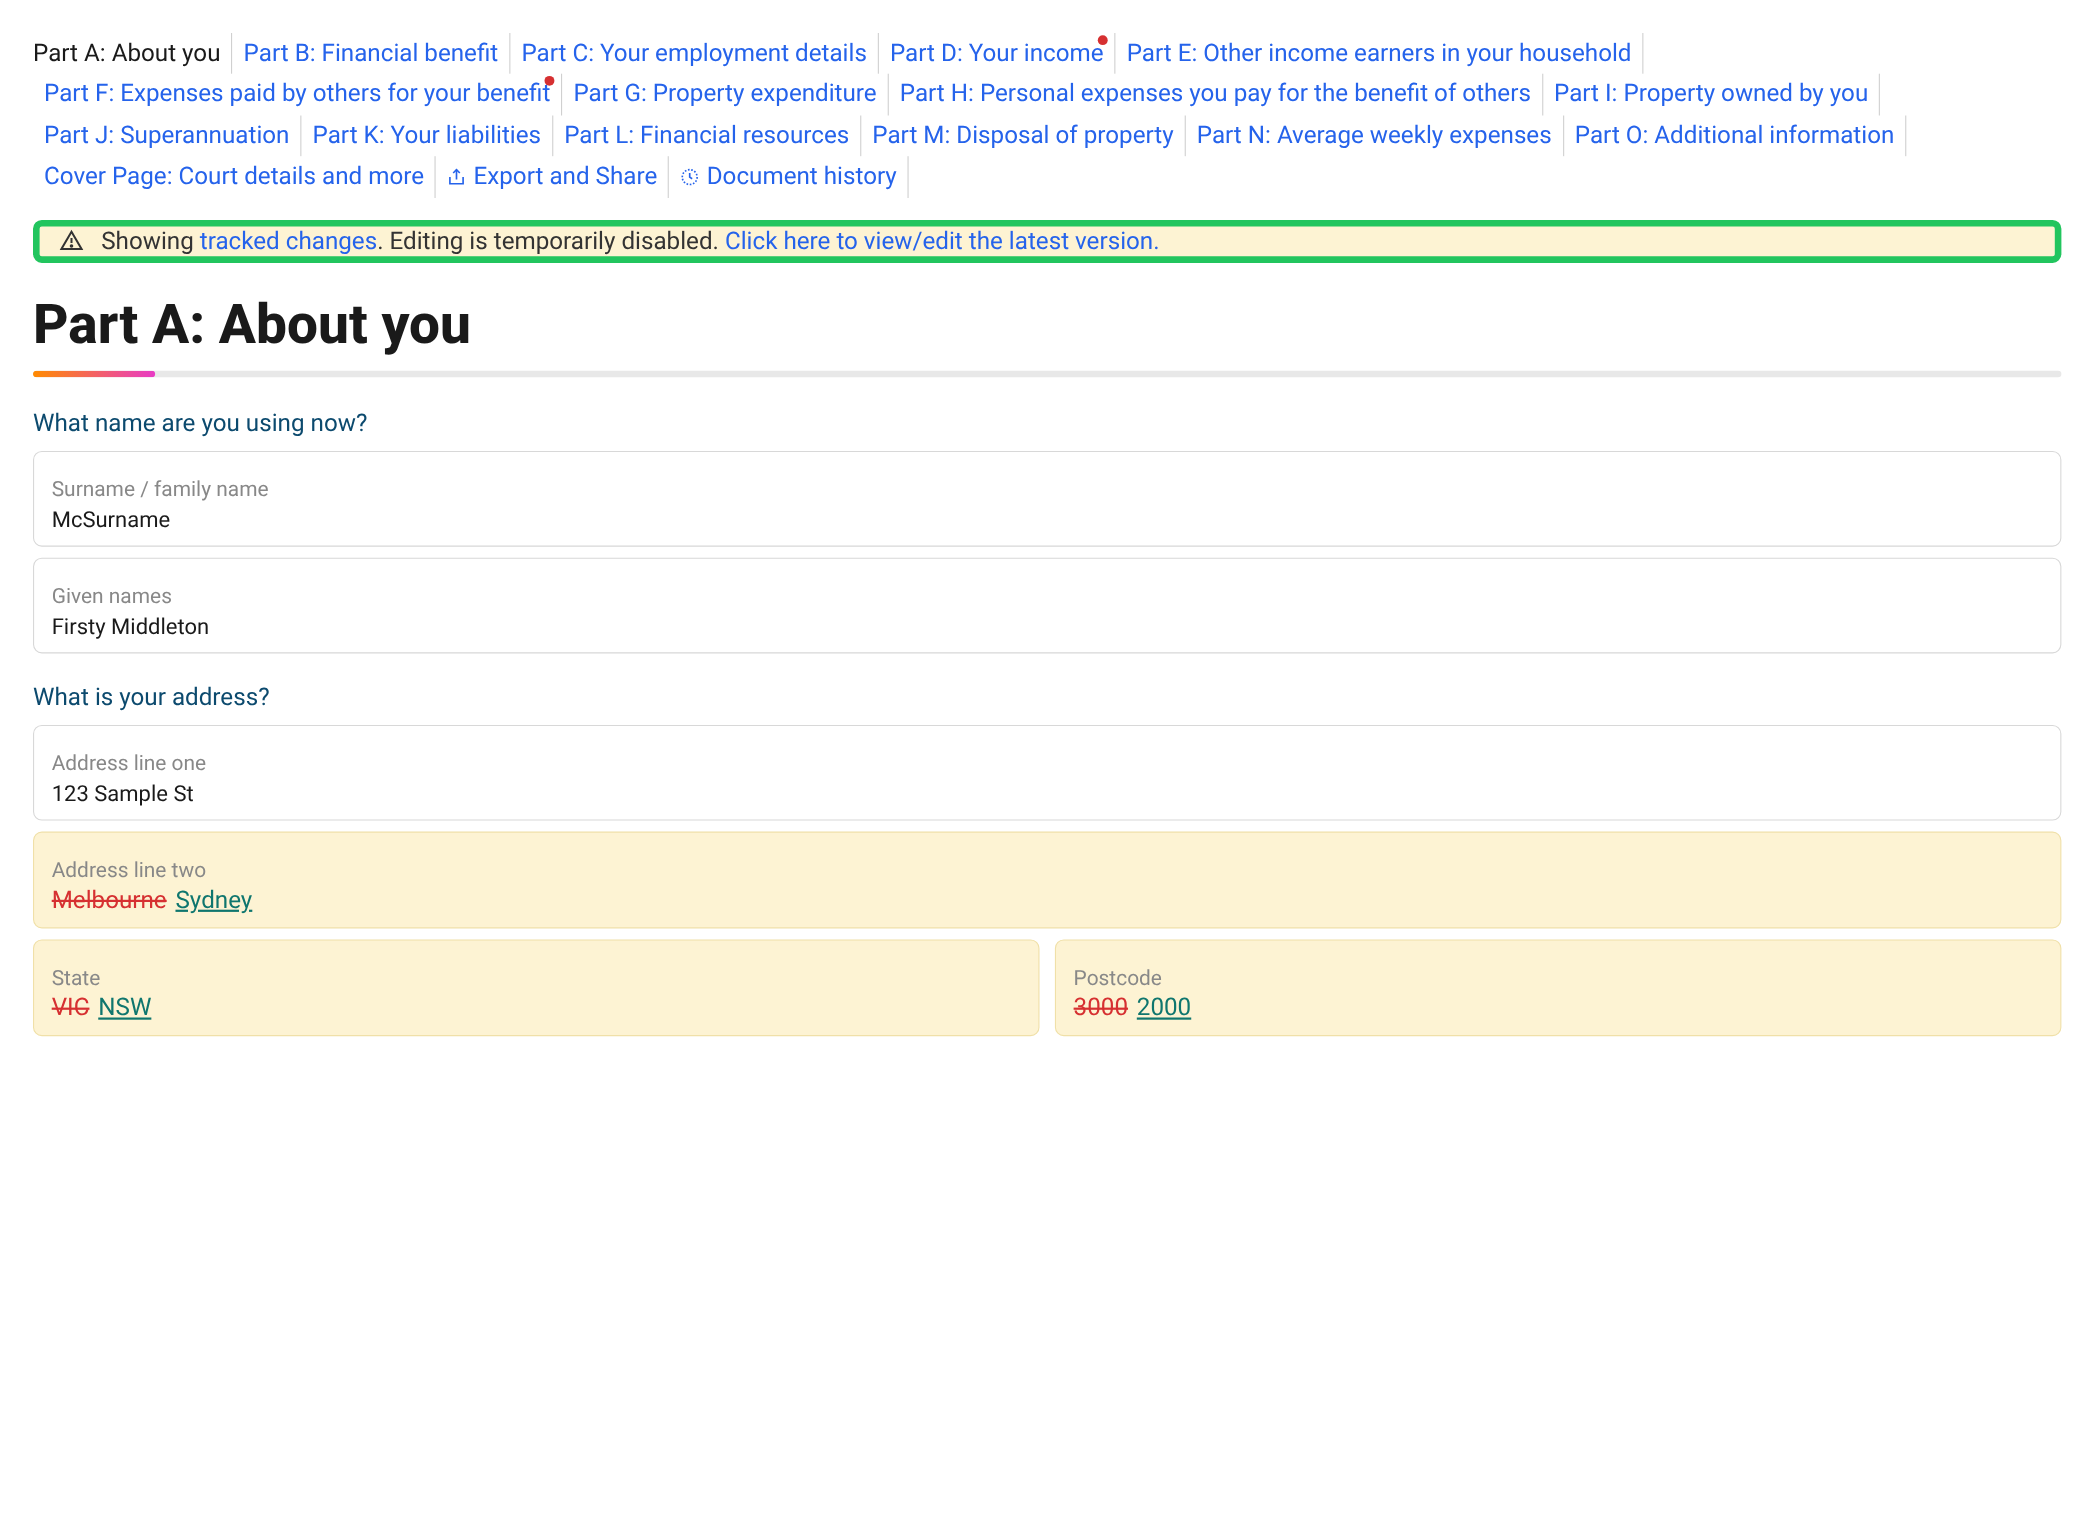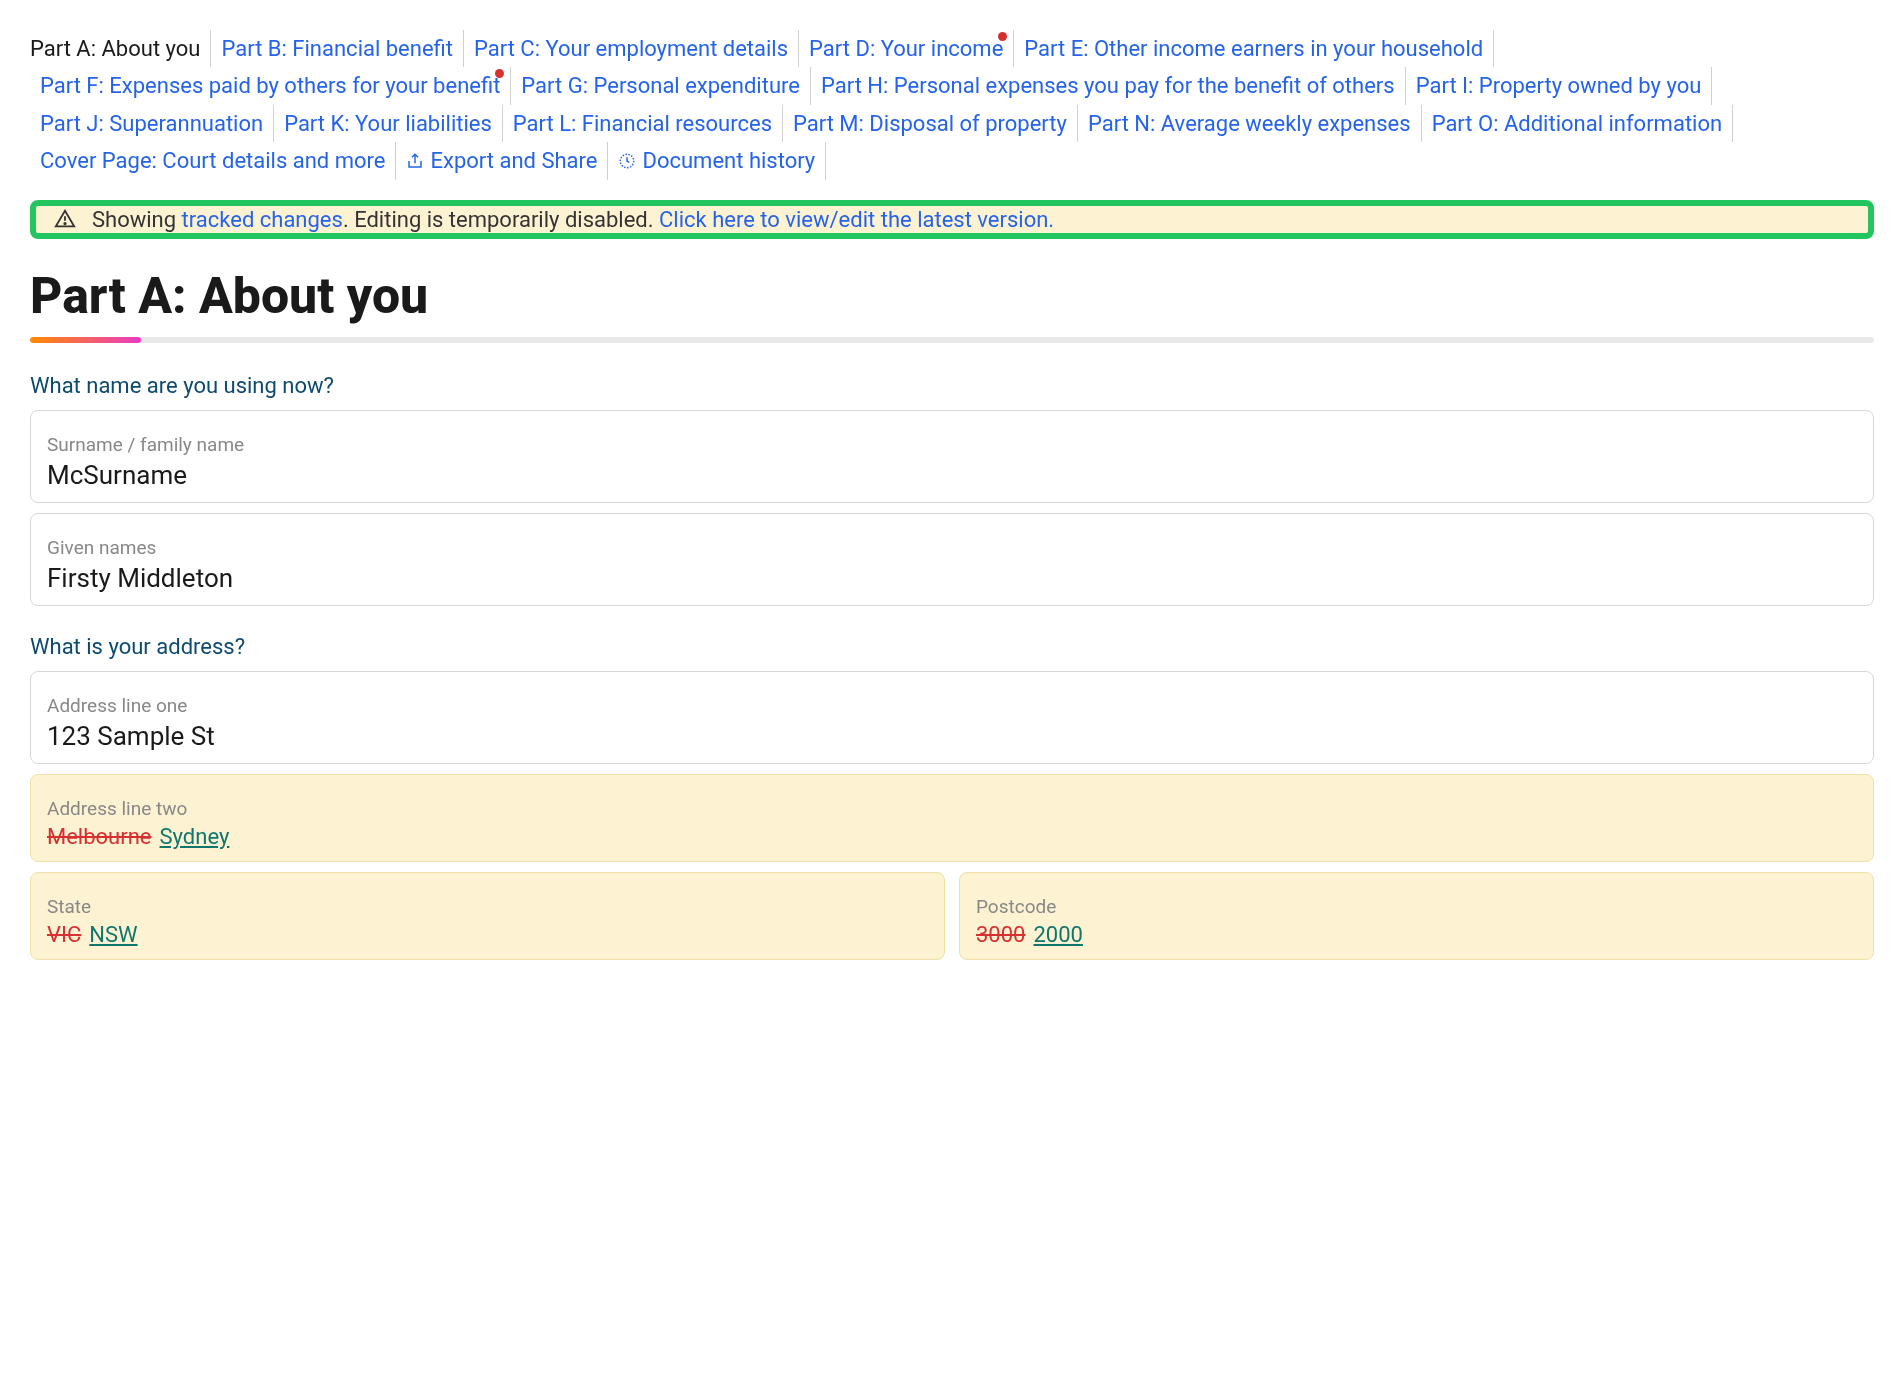--- a/index.html
+++ b/index.html
@@ -107,21 +107,21 @@
     .field-box.changed {
       background: #fdf3d3;
       border-color: #f0e0a8;
     }
     .field-label {
       font-size: 19px;
       color: #888;
       margin-bottom: 4px;
     }
     .field-value {
-      font-size: 26px;
+      font-size: 20px;
       color: #1a1a1a;
     }
     .field-row {
       display: flex;
       gap: 14px;
     }
     .field-row .field-box {
       flex: 1;
     }
     .strike {
@@ -157,21 +157,21 @@
       <span class="dot"></span>
     </a>
     <a class="nav-item" href="#">
       <span>Part E: Other income earners in your household</span>
     </a>
     <a class="nav-item" href="#">
       <span>Part F: Expenses paid by others for your benefit</span>
       <span class="dot"></span>
     </a>
     <a class="nav-item" href="#">
-      <span>Part G: Personal expenditure</span>
+      <span>Part G: Property expenditure</span>
     </a>
     <a class="nav-item" href="#">
       <span>Part H: Personal expenses you pay for the benefit of others</span>
     </a>
     <a class="nav-item" href="#">
       <span>Part I: Property owned by you</span>
     </a>
     <a class="nav-item" href="#">
       <span>Part J: Superannuation</span>
     </a>

